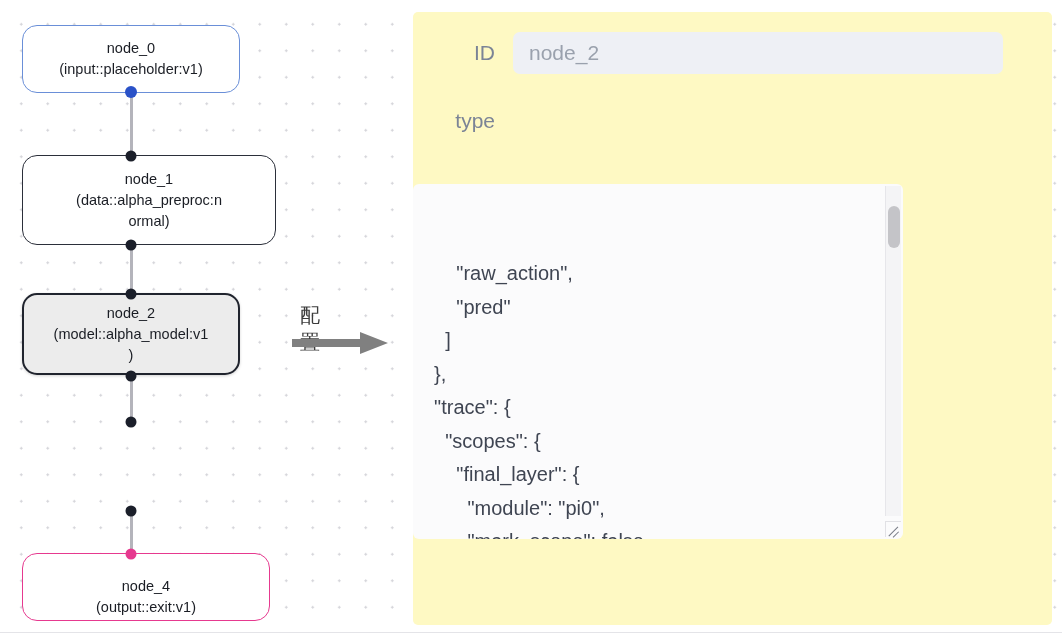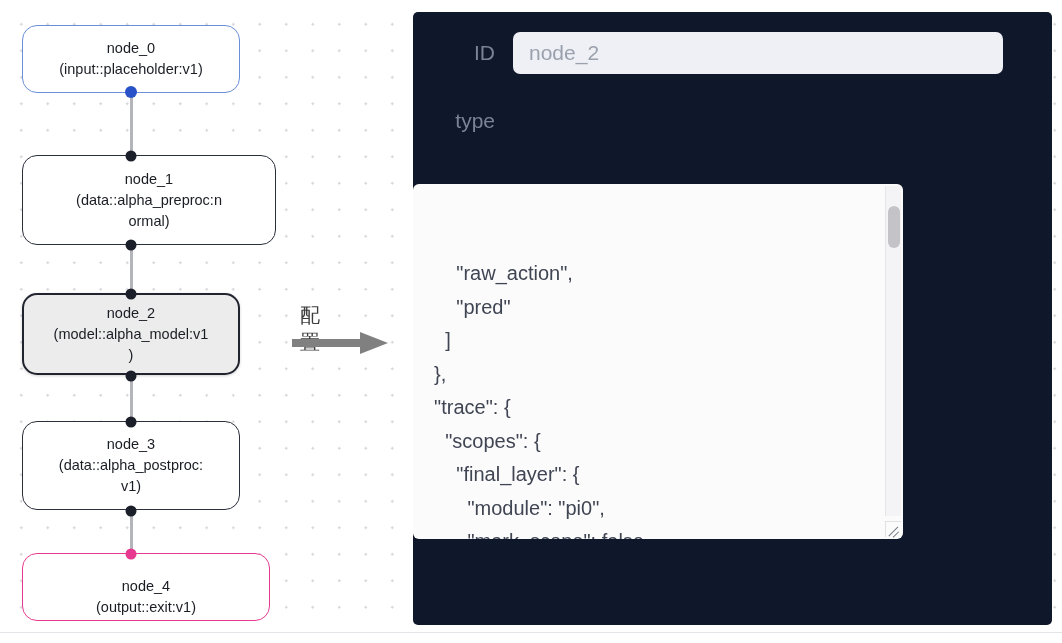--- a/index.html
+++ b/index.html
@@ -90,21 +90,21 @@
     position: absolute;
     left: 292px; top: 332px;
     width: 96px; height: 22px;
   }
 
   
   #inspector {
     position: absolute;
     left: 413px; top: 12px;
     width: 639px; height: 613px;
-    background: #0f172a;
+    background: #fef9c3;
     border-radius: 5px;
     overflow: hidden;
     z-index: 5;
   }
 
   .field-row {
     position: absolute;
     display: flex;
     align-items: center;
   }
@@ -238,25 +238,20 @@
     <div class="handle" style="left:131px; top:245px;"></div>
 
     <div class="node is-selected" style="left:22px; top:293px; width:218px; height:82px;">
       <div class="node-label">node_2
 (model::alpha_model:v1
 )</div>
     </div>
     <div class="handle" style="left:131px; top:294px;"></div>
     <div class="handle" style="left:131px; top:376px;"></div>
 
-    <div class="node" style="left:22px; top:421px; width:218px; height:89px;">
-      <div class="node-label">node_3
-(data::alpha_postproc:
-v1)</div>
-    </div>
     <div class="handle" style="left:131px; top:422px;"></div>
     <div class="handle" style="left:131px; top:511px;"></div>
 
     <div class="node is-output" style="left:22px; top:553px; width:248px; height:68px;justify-content:flex-end;">
       <div class="node-label">node_4
 (output::exit:v1)</div>
     </div>
     <div class="handle h-pink" style="left:131px; top:554px;"></div>
 
     <div id="arrow-group">

